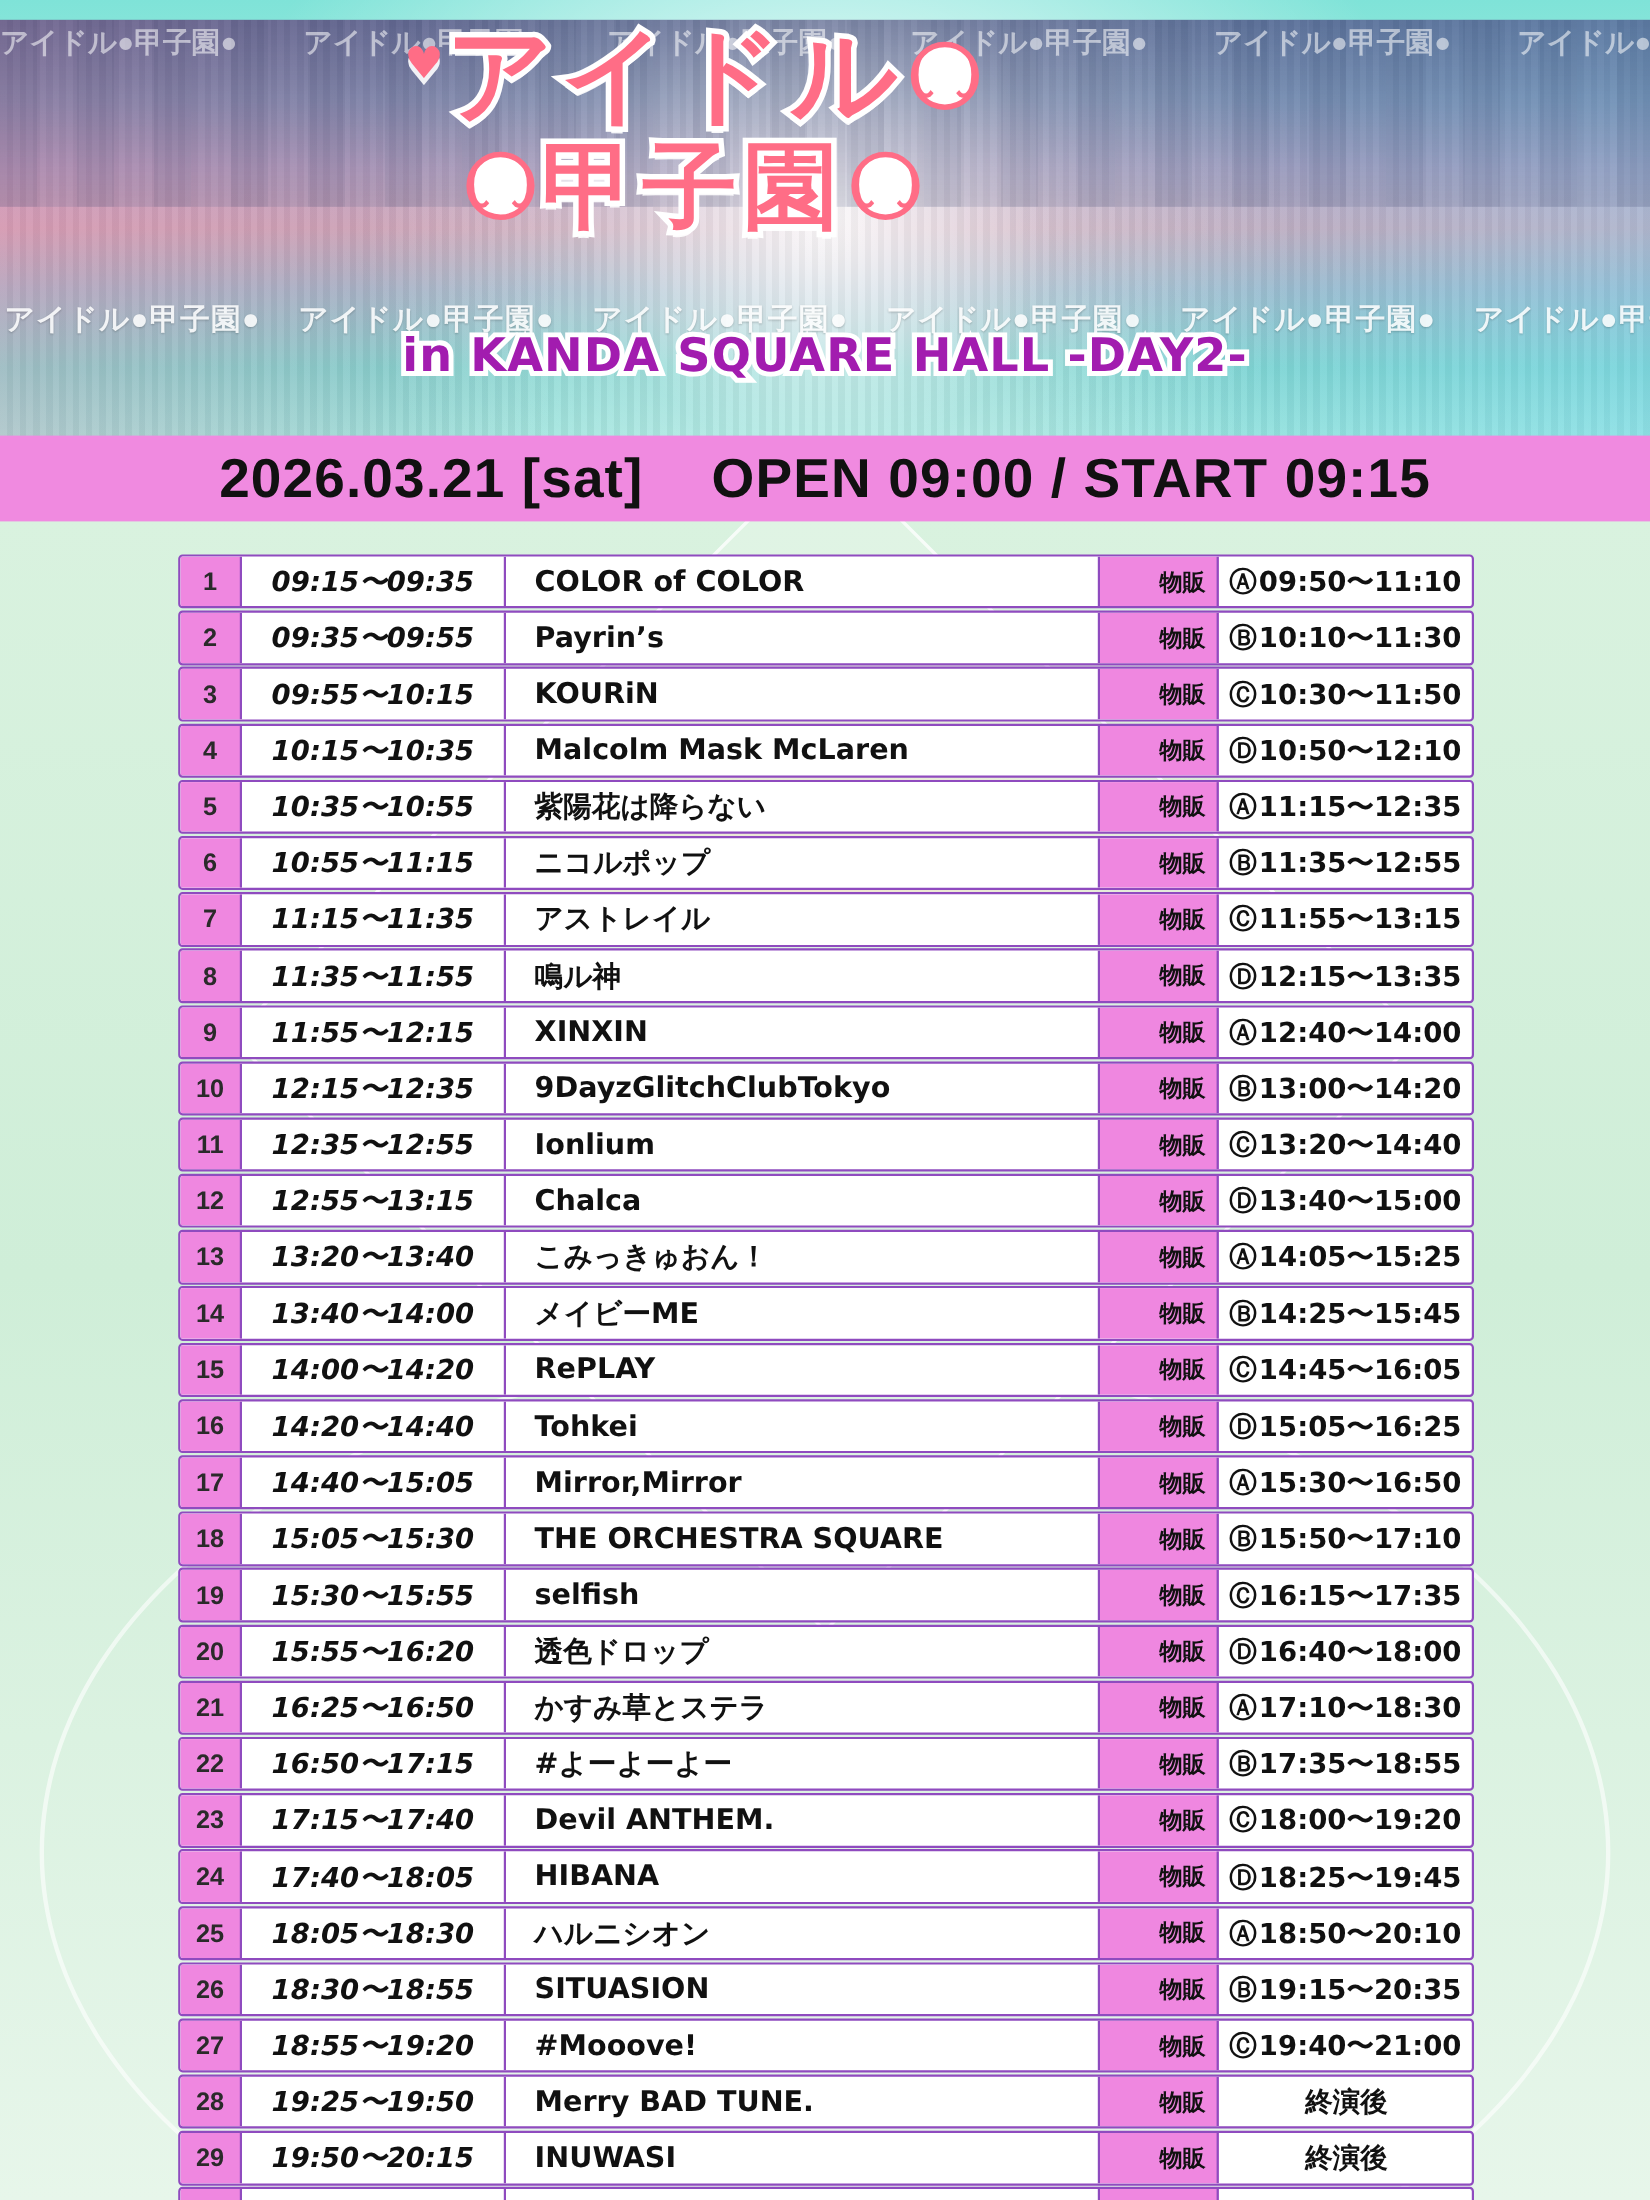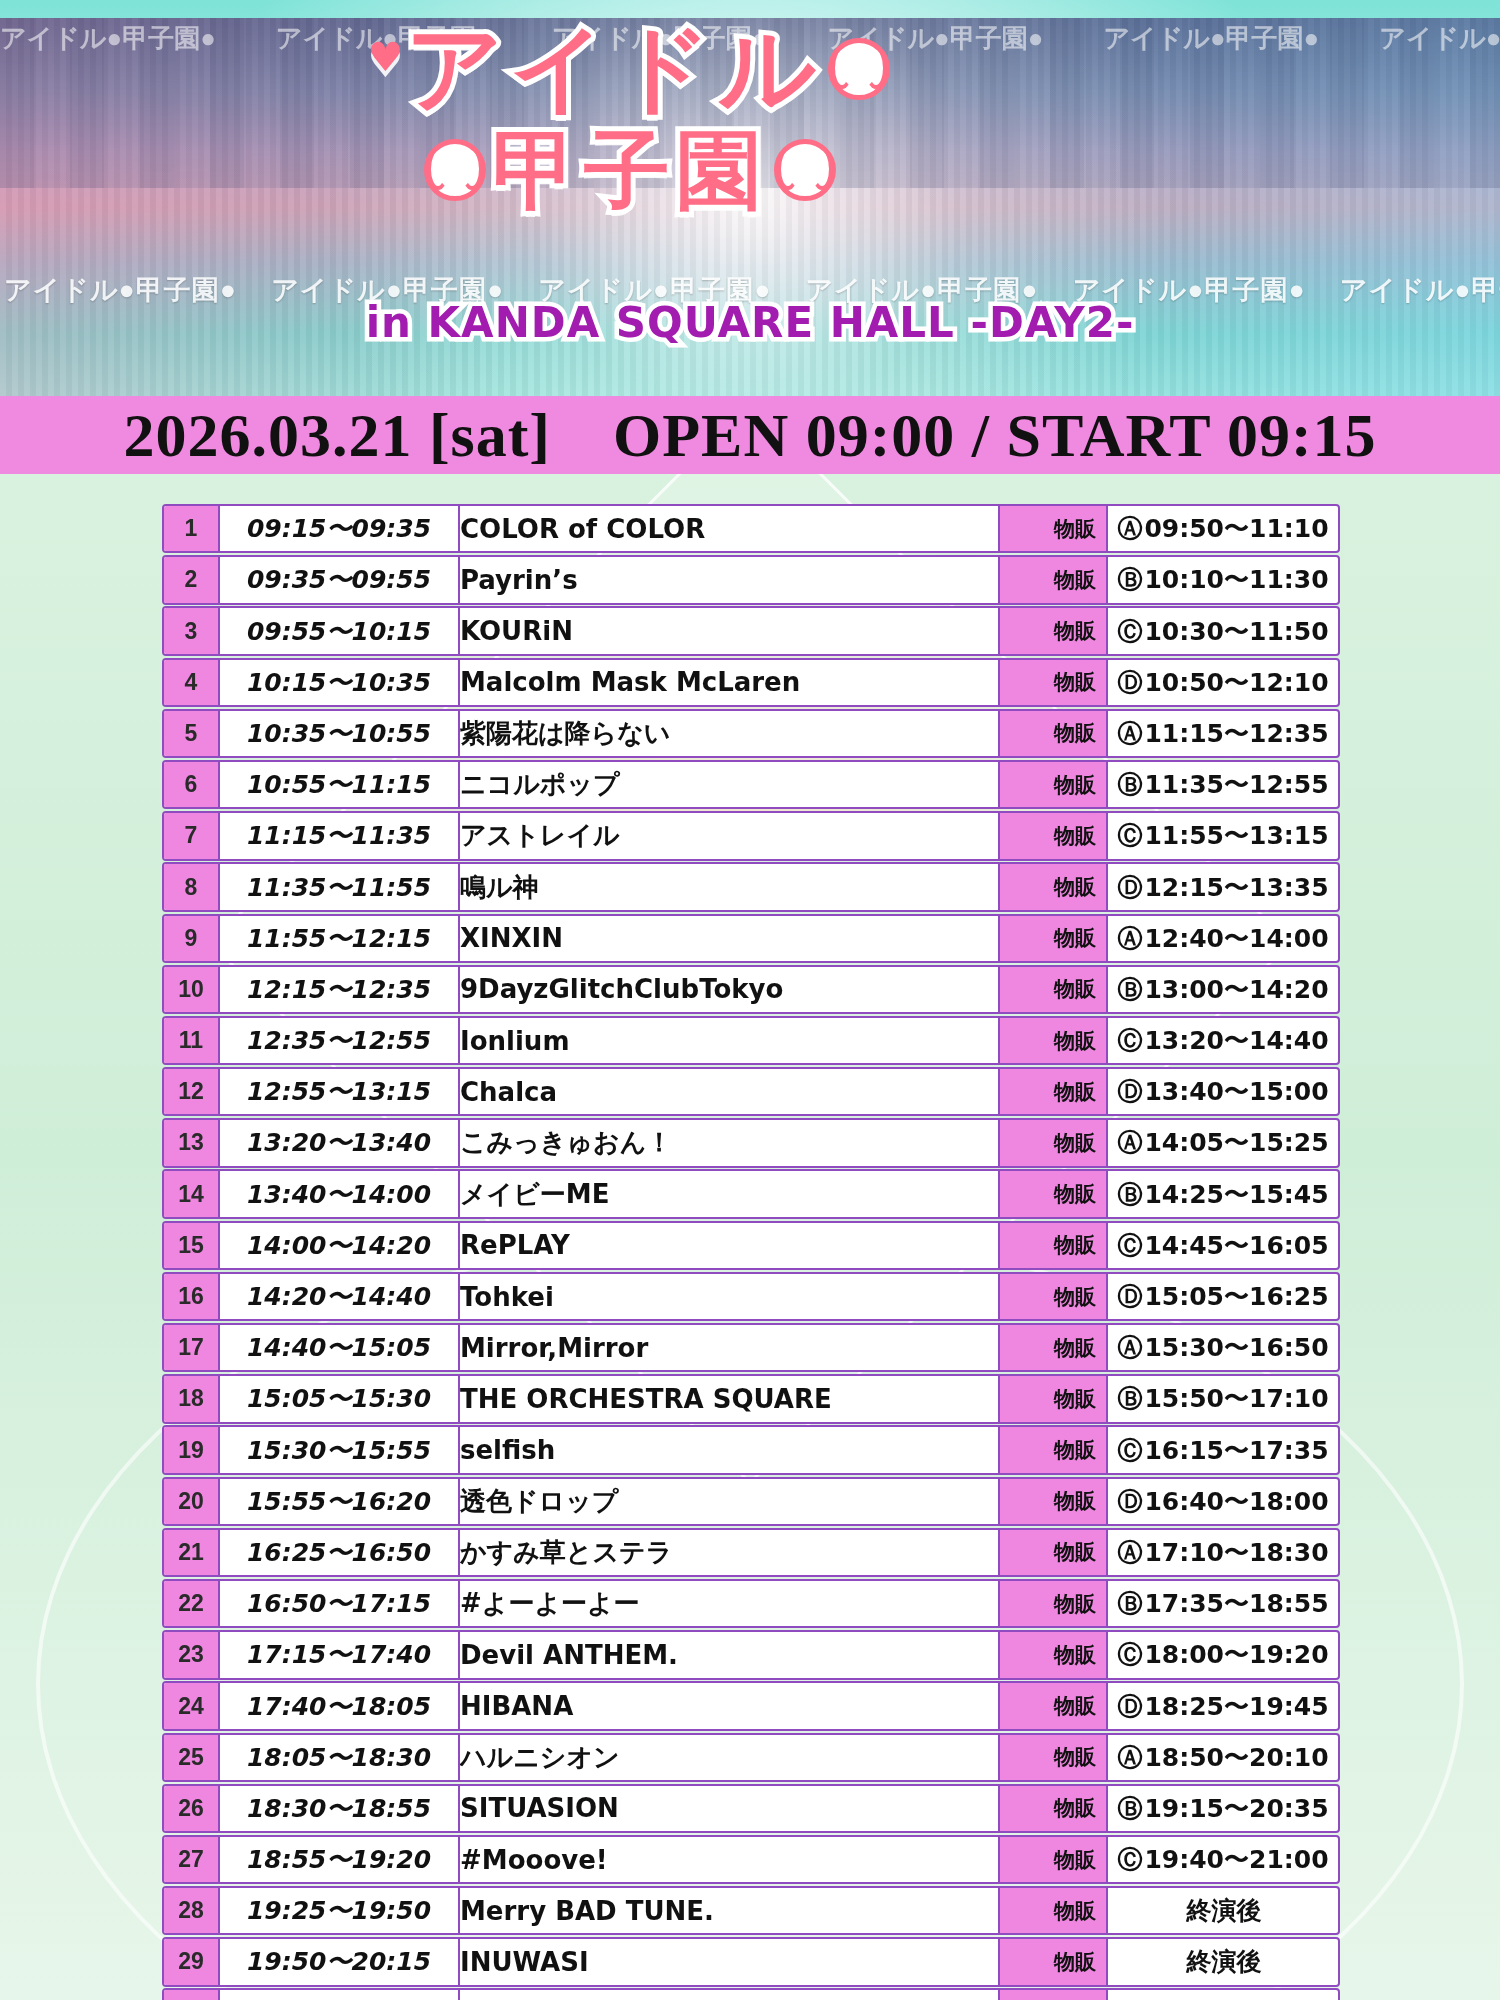--- a/index.html
+++ b/index.html
@@ -107,22 +107,22 @@
     font-size:42px;font-weight:bold;color:#a21caf;letter-spacing:1px;
     -webkit-text-stroke:9px #ffffff;paint-order:stroke fill;
     font-family:"DejaVu Sans","Liberation Sans",sans-serif;
   }
 
   
   .date-bar{
     position:absolute;left:0;top:396px;width:1500px;height:78px;z-index:4;
     background:#f08ae0;
     display:flex;align-items:center;justify-content:center;gap:62px;
-    color:#111;font-weight:bold;font-size:62px;letter-spacing:1px;
-    font-family:Liberation Serif, serif;
+    color:#111;font-weight:bold;font-size:50px;letter-spacing:1px;
+    font-family:Liberation Sans, sans-serif;
   }
 
   
   .table{
     position:absolute;left:162px;top:504px;width:1178px;z-index:5;
   }
   .row{
     display:flex;align-items:stretch;height:45.4px;margin-bottom:1.8px;
     border:2px solid #8f4bbf;border-radius:4px;overflow:hidden;
     background:#fff;
@@ -132,21 +132,21 @@
     display:flex;align-items:center;justify-content:center;
     font-weight:bold;font-size:23px;border-right:2px solid #8f4bbf;
   }
   .c-time{
     width:238px;flex:0 0 238px;display:flex;align-items:center;justify-content:center;
     font-weight:bold;font-size:25px;color:#111;border-right:2px solid #8f4bbf;
     font-family:"DejaVu Sans","Liberation Sans",sans-serif;
     font-style:italic;
   }
   .c-name{
-    flex:1 1 auto;display:flex;align-items:center;
+    flex:1 1 auto;display:flex;align-items:center;padding-left:26px;
     font-weight:bold;font-size:26px;color:#111;border-right:2px solid #8f4bbf;
     font-family:"DejaVu Sans","Liberation Sans",sans-serif;
     white-space:nowrap;overflow:hidden;
   }
   .c-goods{
     width:62px;flex:0 0 62px;background:#ef87e0;color:#111;
     display:flex;align-items:center;justify-content:center;
     font-weight:bold;font-size:21px;border-right:2px solid #8f4bbf;
     font-family:"DejaVu Sans","Liberation Sans",sans-serif;
     padding-left:44px;

